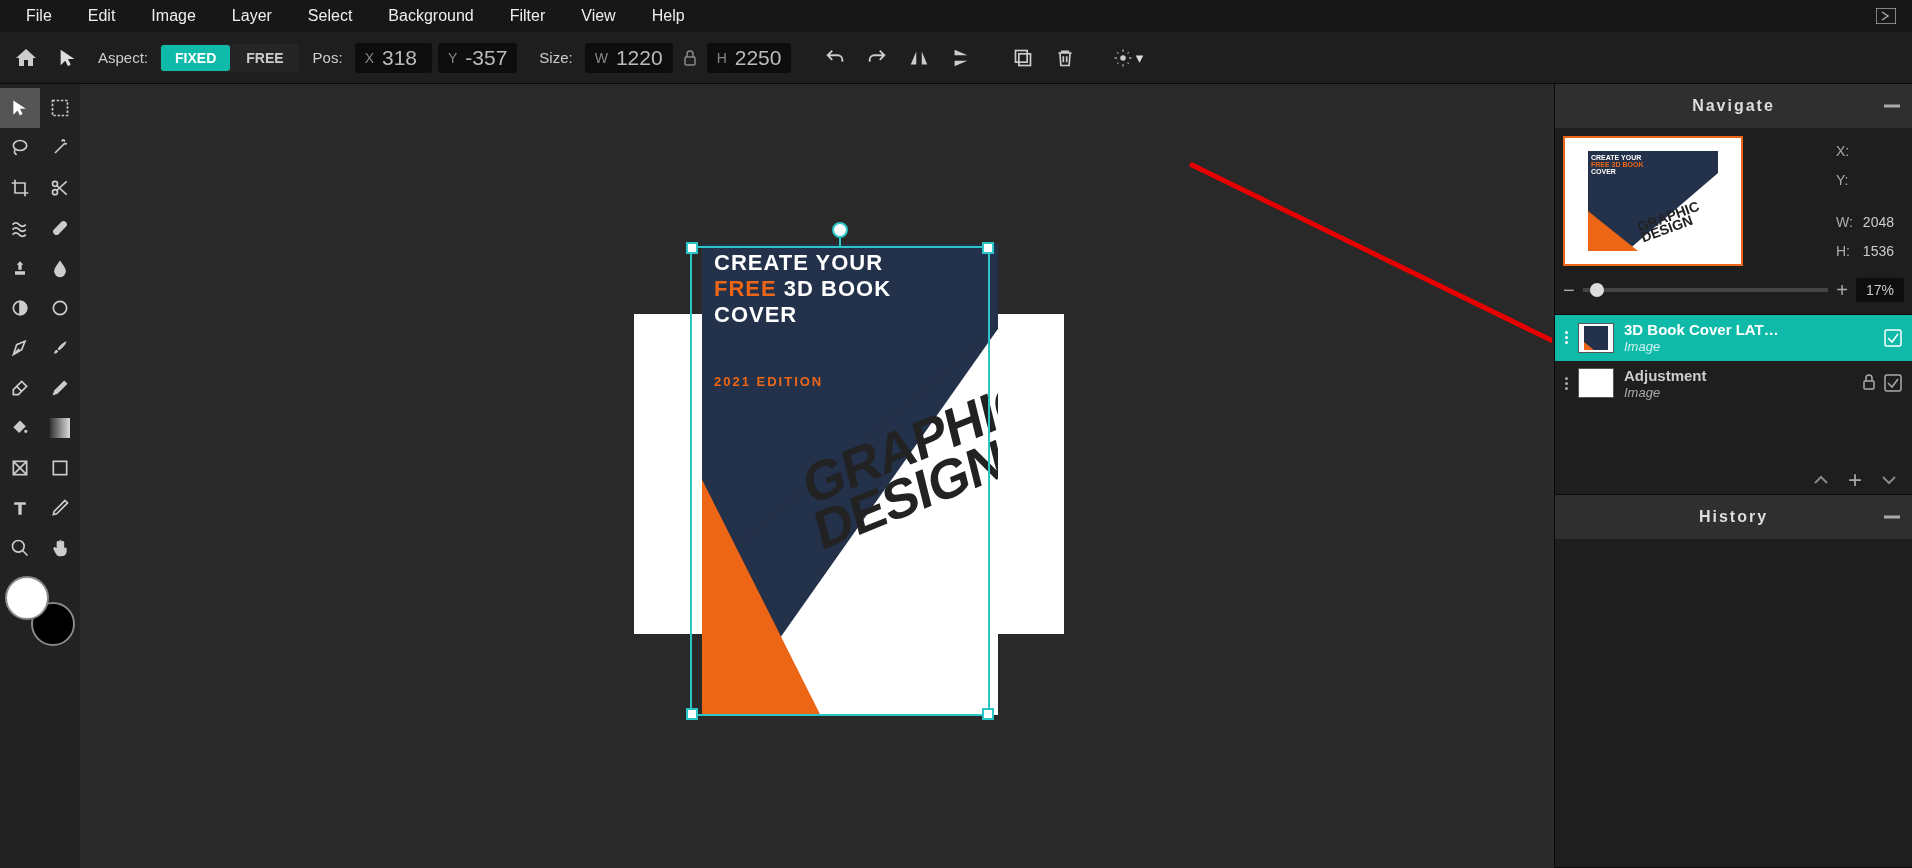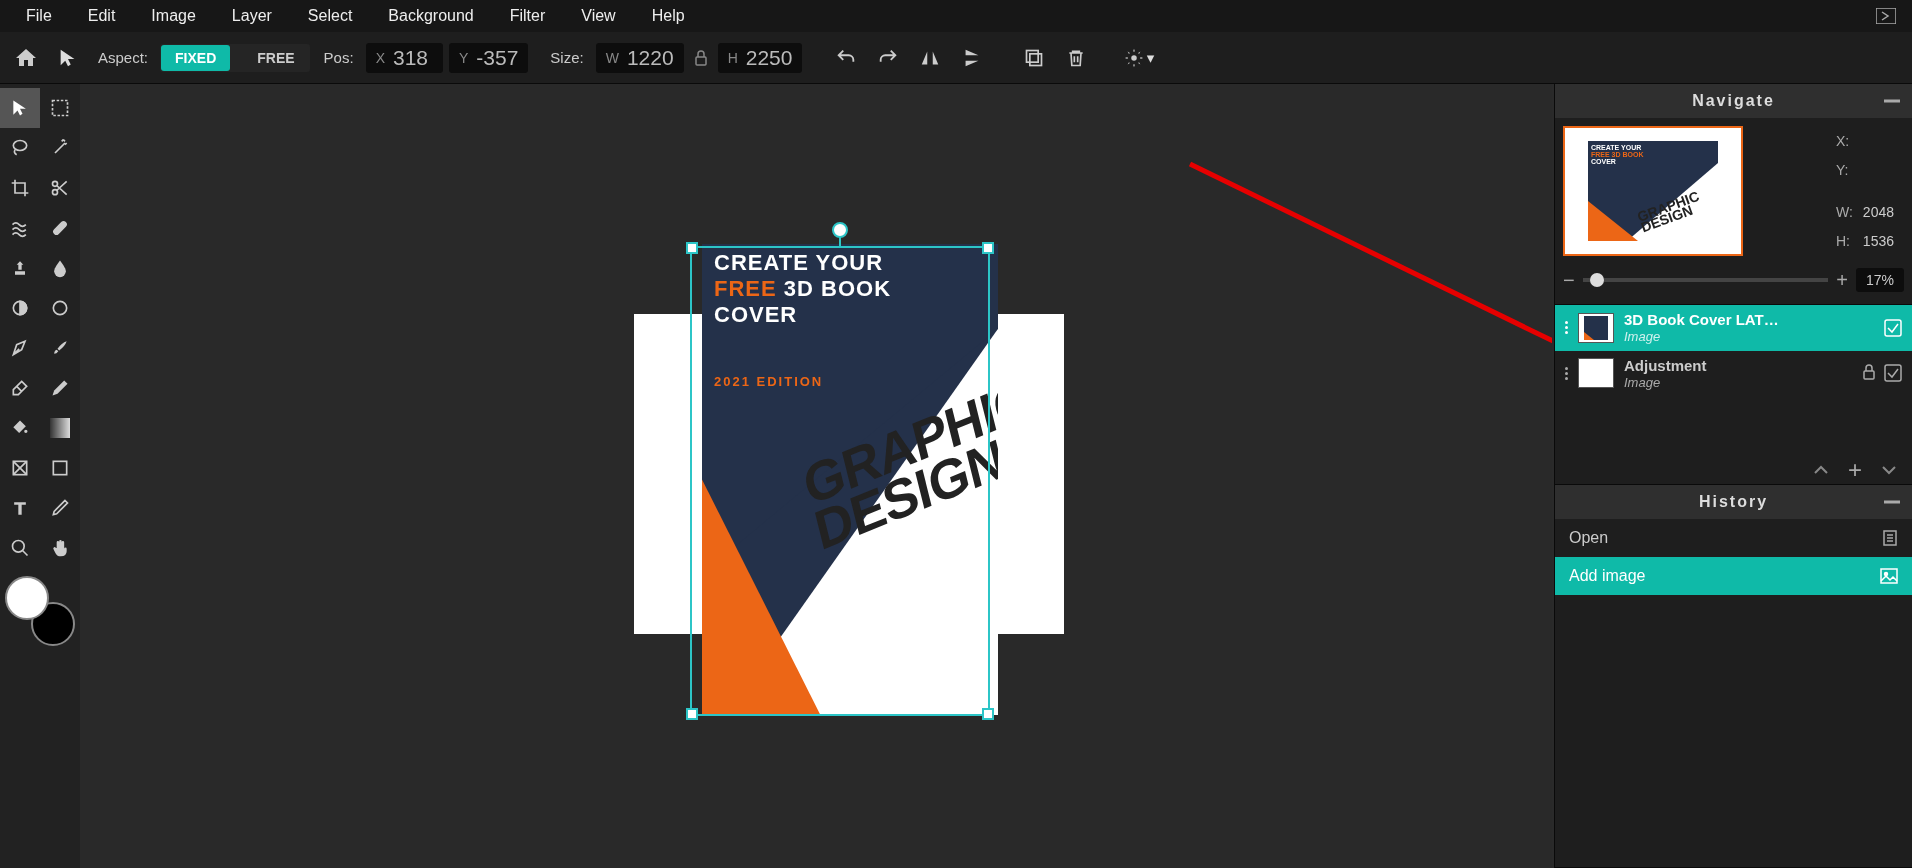--- a/index.html
+++ b/index.html
@@ -9,21 +9,21 @@
 .menubar { background: #171717; height: 32px; display: flex; align-items: center; padding: 0 8px; font-size: 16px; }
 .menubar-item { padding: 22px 18px; cursor: pointer; color: #eee; }
 .menubar-right { margin-left: auto; padding: 4px 8px; }
 
 
 .optbar { background: #1e1e1e; height: 52px; display: flex; align-items: center; padding: 0 8px; gap: 6px; border-bottom: 1px solid #0a0a0a; font-size: 15px; }
 .opt-icon { width: 36px; height: 36px; display: flex; align-items: center; justify-content: center; cursor: pointer; color: #ddd; }
 .opt-label { color: #ccc; margin: 0 6px; }
 .opt-pill { background: #0fbaa8; color: #fff; padding: 5px 14px; border-radius: 3px; font-weight: 600; font-size: 14px; cursor: pointer; }
 .opt-pill.inactive { background: transparent; color: #ccc; }
-.opt-group { display: flex; gap: 13px; background: #252525; border-radius: 3px; padding: 1px;}
+.opt-group { display: flex; gap: 2px; background: #252525; border-radius: 3px; padding: 1px;}
 .opt-field { display: flex; align-items: center; background: #0d0d0d; border-radius: 3px; padding: 3px 10px; gap: 8px; }
 .opt-field-label { color: #888; font-size: 14px; }
 .opt-field-val { color: #bbb; font-size: 21px; min-width: 40px; }
 
 
 .toolbar { position: absolute; left: 0; top: 84px; width: 80px; bottom: 0; background: #222; display: flex; flex-direction: column; padding: 4px 0; }
 .tool-row { display: flex; }
 .tool { width: 40px; height: 40px; display: flex; align-items: center; justify-content: center; cursor: pointer; color: #ccc; }
 .tool.active { background: #555; }
 .color-swatch { position: relative; width: 70px; height: 70px; margin: 8px 5px; }
@@ -52,21 +52,21 @@
 .sel-handle.bl { left: -6px; bottom: -6px; }
 .sel-handle.br { right: -6px; bottom: -6px; }
 .sel-rotate { position: absolute; left: 50%; top: -26px; width: 16px; height: 16px; background: #fff; border: 2px solid #2cc5c7; border-radius: 50%; transform: translateX(-50%); }
 .sel-rotate::after { content:''; position:absolute; left:50%; top:100%; width:2px; height:12px; background:#2cc5c7; transform:translateX(-50%);}
 
 .arrow { position: absolute; pointer-events: none; }
 
 
 .right-panel { position: absolute; right: 0; top: 84px; width: 358px; bottom: 0; background: #1e1e1e; display: flex; flex-direction: column; border-left: 1px solid #0a0a0a;}
 .panel { border-bottom: 1px solid #0a0a0a; }
-.panel-header { height: 34px; background: #2f2f2f; display: flex; align-items: center; justify-content: center; font-size: 16px; color: #ddd; letter-spacing: 2px; font-weight: 600; position: relative; }
+.panel-header { height: 44px; background: #2f2f2f; display: flex; align-items: center; justify-content: center; font-size: 16px; color: #ddd; letter-spacing: 2px; font-weight: 600; position: relative; }
 .panel-min { position: absolute; right: 12px; top: 50%; transform: translateY(-50%); width: 16px; height: 3px; background: #aaa; cursor: pointer; }
 
 .nav-body { padding: 8px; display: flex; gap: 8px; }
 .nav-thumb { width: 180px; height: 130px; background: #fff; border: 2px solid #ec6616; display:flex; align-items:center; justify-content:center; overflow:hidden; position:relative;}
 .nav-thumb-inner { width:130px; height:100px; background:#24314a; position:relative; font-size:8px; color:#fff; padding:3px;}
 .nav-thumb-orange { position:absolute; bottom:0; left:0; width:0; height:0; border-left:50px solid #ec6616; border-top:40px solid transparent;}
 .nav-thumb-white { position:absolute; top:22%; right:0; bottom:0; left:30%; background:#fff; clip-path: polygon(100% 0, 100% 100%, 0 100%);}
 .nav-info { font-size: 14px; color: #ccc; line-height: 1.6; margin-left:auto; padding-right:8px;}
 .nav-info td:first-child { color:#aaa; padding-right:8px;}
 .nav-zoom { display: flex; align-items: center; padding: 4px 8px 12px; gap: 8px; }
@@ -508,37 +508,14 @@
           </span>
       </div>
     </div>
   </div>
 
   <div class="panel" style="flex:1">
     <div class="panel-header">
         <span>History</span>
         <div class="panel-min"></div>
       </div>
-    <div class="history-body">
-      <div class="history-item">
-          <span>Open</span>
-          <span>
-            <svg width="16" height="18" viewBox="0 0 16 18" fill="none" stroke="#aaa" stroke-width="1.5">
-              <rect x="2" y="2" width="12" height="14"></rect>
-              <line x1="5" y1="6" x2="11" y2="6"></line>
-              <line x1="5" y1="9" x2="11" y2="9"></line>
-              <line x1="5" y1="12" x2="11" y2="12"></line>
-            </svg>
-          </span>
-        </div>
-      <div class="history-item active">
-          <span>Add image</span>
-          <span>
-            <svg width="18" height="16" viewBox="0 0 18 16" fill="none" stroke="#fff" stroke-width="1.5">
-              <rect x="1" y="1" width="16" height="14"></rect>
-              <circle cx="6" cy="6" r="1.5" fill="#fff"></circle>
-              <path d="M1 13 L6 8 L10 12 L13 9 L17 13"></path>
-            </svg>
-          </span>
-        </div>
-    </div>
   </div>
 </div>
 
 </body></html>

